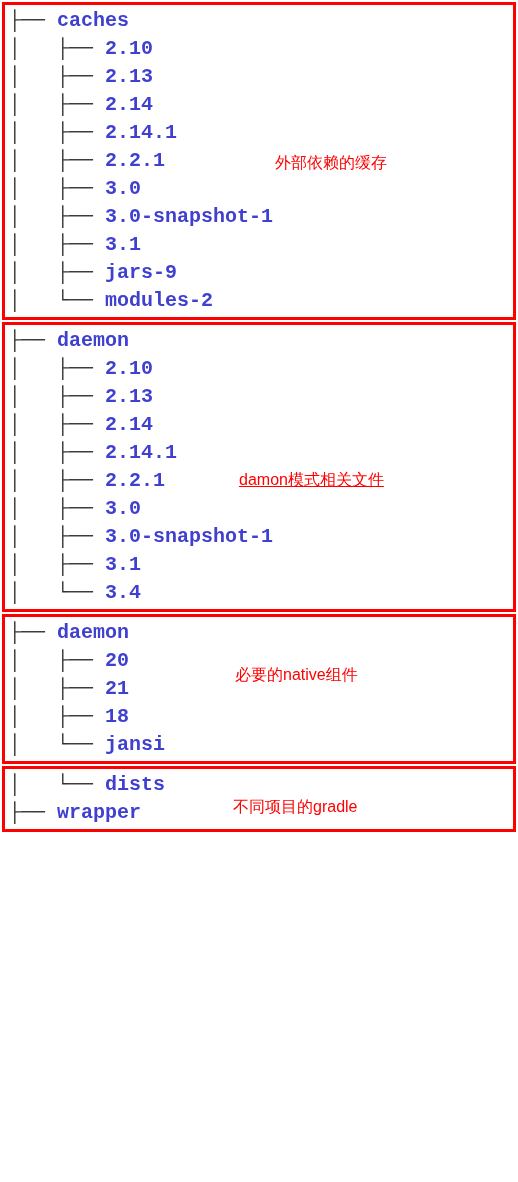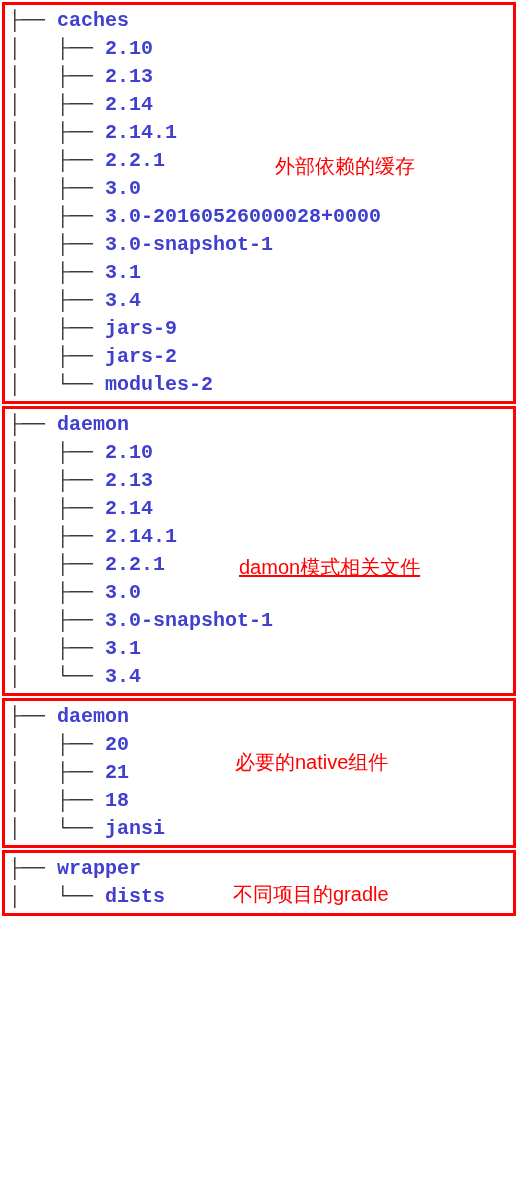--- a/index.html
+++ b/index.html
@@ -27,41 +27,38 @@
     font-weight: bold;
   }
   .dir {
     color: #4040d0;
   }
   .annotation {
     position: absolute;
     color: #ff0000;
     font-family: "Microsoft YaHei", "SimHei", sans-serif;
     font-weight: normal;
-    font-size: 20px;
+    font-size: 16px;
   }
 </style>
 </head>
 <body>
 
 <div id="container">
     <div class="section">
       <div class="tree-line"><span class="branch">├── </span><span class="dir">caches</span></div>
       <div class="tree-line"><span class="branch">│   ├── </span><span class="dir">2.10</span></div>
       <div class="tree-line"><span class="branch">│   ├── </span><span class="dir">2.13</span></div>
       <div class="tree-line"><span class="branch">│   ├── </span><span class="dir">2.14</span></div>
       <div class="tree-line"><span class="branch">│   ├── </span><span class="dir">2.14.1</span></div>
       <div class="tree-line"><span class="branch">│   ├── </span><span class="dir">2.2.1</span></div>
       <div class="tree-line"><span class="branch">│   ├── </span><span class="dir">3.0</span></div>
-      <div class="tree-line"><span class="branch">│   ├── </span><span class="dir">3.0-20160526000028+0000</span></div>
       <div class="tree-line"><span class="branch">│   ├── </span><span class="dir">3.0-snapshot-1</span></div>
       <div class="tree-line"><span class="branch">│   ├── </span><span class="dir">3.1</span></div>
-      <div class="tree-line"><span class="branch">│   ├── </span><span class="dir">3.4</span></div>
       <div class="tree-line"><span class="branch">│   ├── </span><span class="dir">jars-9</span></div>
-      <div class="tree-line"><span class="branch">│   ├── </span><span class="dir">jars-2</span></div>
       <div class="tree-line"><span class="branch">│   └── </span><span class="dir">modules-2</span></div>
       <div class="annotation" style="top: 148px; left: 270px;">外部依赖的缓存</div>
     </div>
     <div class="section">
       <div class="tree-line"><span class="branch">├── </span><span class="dir">daemon</span></div>
       <div class="tree-line"><span class="branch">│   ├── </span><span class="dir">2.10</span></div>
       <div class="tree-line"><span class="branch">│   ├── </span><span class="dir">2.13</span></div>
       <div class="tree-line"><span class="branch">│   ├── </span><span class="dir">2.14</span></div>
       <div class="tree-line"><span class="branch">│   ├── </span><span class="dir">2.14.1</span></div>
       <div class="tree-line"><span class="branch">│   ├── </span><span class="dir">2.2.1</span></div>
@@ -73,17 +70,17 @@
     </div>
     <div class="section">
       <div class="tree-line"><span class="branch">├── </span><span class="dir">daemon</span></div>
       <div class="tree-line"><span class="branch">│   ├── </span><span class="dir">20</span></div>
       <div class="tree-line"><span class="branch">│   ├── </span><span class="dir">21</span></div>
       <div class="tree-line"><span class="branch">│   ├── </span><span class="dir">18</span></div>
       <div class="tree-line"><span class="branch">│   └── </span><span class="dir">jansi</span></div>
       <div class="annotation" style="top: 48px; left: 230px;">必要的native组件</div>
     </div>
     <div class="section">
+      <div class="tree-line"><span class="branch">│   └── </span><span class="dir">dists</span></div>
       <div class="tree-line"><span class="branch">├── </span><span class="dir">wrapper</span></div>
-      <div class="tree-line"><span class="branch">│   └── </span><span class="dir">dists</span></div>
       <div class="annotation" style="top: 28px; left: 228px; text-align: right;">不同项目的gradle</div>
     </div>
   </div>
 
 </body></html>

